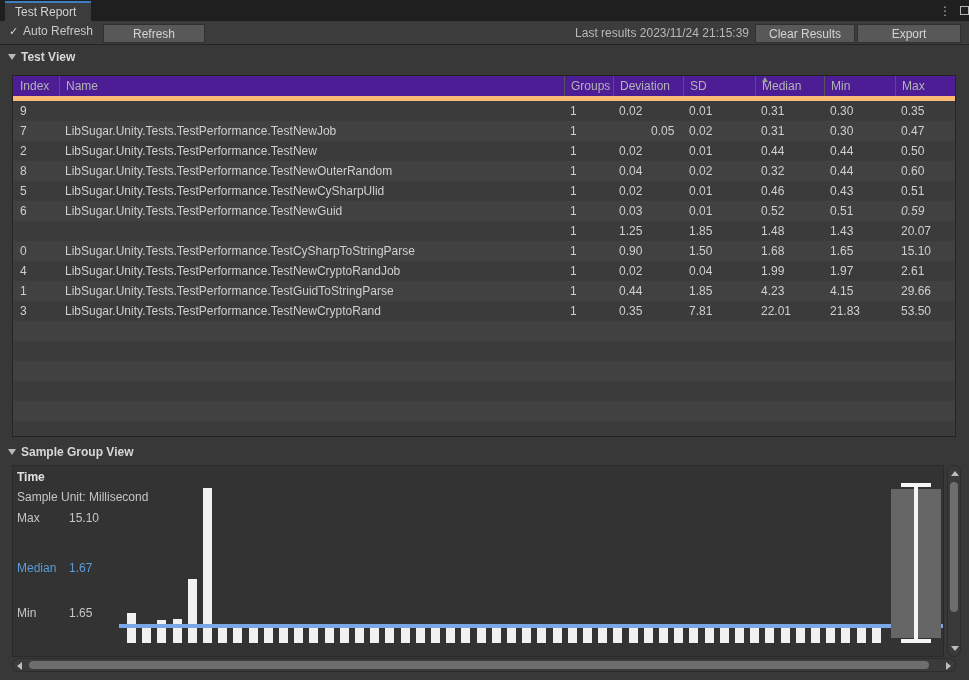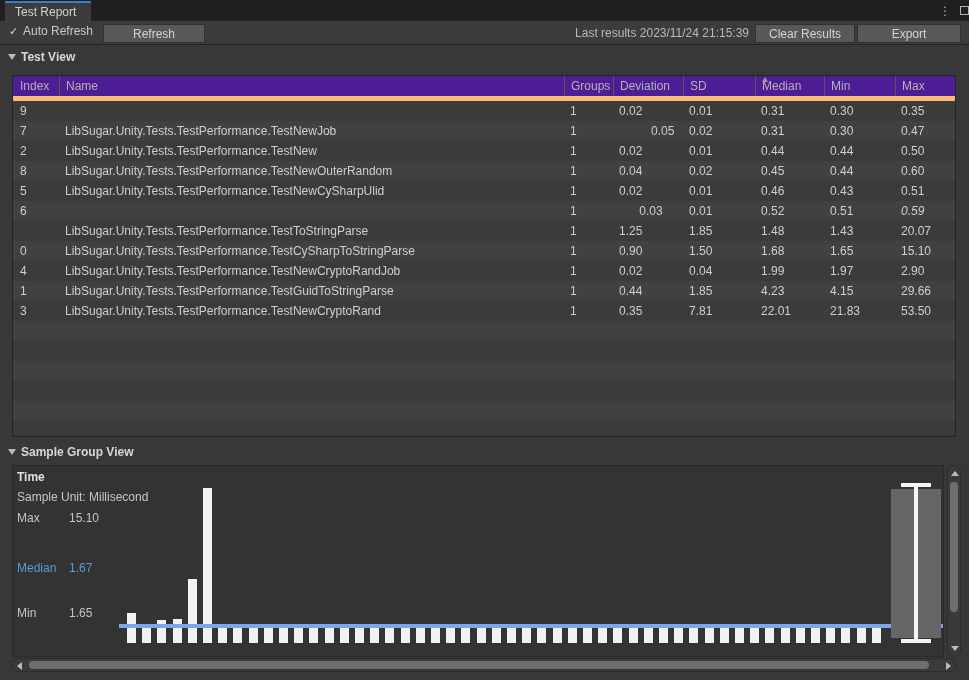--- a/index.html
+++ b/index.html
@@ -358,46 +358,46 @@
           <div class="cell" style="left: 742px; width: 69px;">0.44</div>
           <div class="cell" style="left: 811px; width: 71px;">0.44</div>
           <div class="cell" style="left: 882px; width: 69px;">0.50</div>
         </div>
         <div class="row even">
           <div class="cell" style="left: 1px; width: 45px;">8</div>
           <div class="cell" style="left: 46px; width: 505px;">LibSugar.Unity.Tests.TestPerformance.TestNewOuterRandom</div>
           <div class="cell" style="left: 551px; width: 49px;">1</div>
           <div class="cell" style="left: 600px; width: 70px;">0.04</div>
           <div class="cell" style="left: 670px; width: 72px;">0.02</div>
-          <div class="cell" style="left: 742px; width: 69px;">0.45</div>
+          <div class="cell" style="left: 742px; width: 69px;">0.32</div>
           <div class="cell" style="left: 811px; width: 71px;">0.44</div>
           <div class="cell" style="left: 882px; width: 69px;">0.60</div>
         </div>
         <div class="row odd">
           <div class="cell" style="left: 1px; width: 45px;">5</div>
           <div class="cell" style="left: 46px; width: 505px;">LibSugar.Unity.Tests.TestPerformance.TestNewCySharpUlid</div>
           <div class="cell" style="left: 551px; width: 49px;">1</div>
           <div class="cell" style="left: 600px; width: 70px;">0.02</div>
           <div class="cell" style="left: 670px; width: 72px;">0.01</div>
           <div class="cell" style="left: 742px; width: 69px;">0.46</div>
           <div class="cell" style="left: 811px; width: 71px;">0.43</div>
           <div class="cell" style="left: 882px; width: 69px;">0.51</div>
         </div>
         <div class="row even">
           <div class="cell" style="left: 1px; width: 45px;">6</div>
-          <div class="cell" style="left: 551px; width: 49px;">1</div>
-          <div class="cell" style="left: 600px; width: 70px; text-align: center;">0.03</div>
+          <div class="cell" style="left: 46px; width: 505px;">LibSugar.Unity.Tests.TestPerformance.TestNewGuid</div>
+          <div class="cell" style="left: 551px; width: 49px;">1</div>
+          <div class="cell" style="left: 600px; width: 70px;">0.03</div>
           <div class="cell" style="left: 670px; width: 72px;">0.01</div>
           <div class="cell" style="left: 742px; width: 69px;">0.52</div>
           <div class="cell" style="left: 811px; width: 71px;">0.51</div>
           <div class="cell" style="left: 882px; width: 69px; font-style: italic;">0.59</div>
         </div>
         <div class="row odd">
           <div class="cell" style="left: 1px; width: 45px; margin-top: 32px;">10</div>
-          <div class="cell" style="left: 46px; width: 505px;">LibSugar.Unity.Tests.TestPerformance.TestToStringParse</div>
           <div class="cell" style="left: 551px; width: 49px;">1</div>
           <div class="cell" style="left: 600px; width: 70px;">1.25</div>
           <div class="cell" style="left: 670px; width: 72px;">1.85</div>
           <div class="cell" style="left: 742px; width: 69px;">1.48</div>
           <div class="cell" style="left: 811px; width: 71px;">1.43</div>
           <div class="cell" style="left: 882px; width: 69px;">20.07</div>
         </div>
         <div class="row even">
           <div class="cell" style="left: 1px; width: 45px;">0</div>
           <div class="cell" style="left: 46px; width: 505px;">LibSugar.Unity.Tests.TestPerformance.TestCySharpToStringParse</div>
@@ -409,21 +409,21 @@
           <div class="cell" style="left: 882px; width: 69px;">15.10</div>
         </div>
         <div class="row odd">
           <div class="cell" style="left: 1px; width: 45px;">4</div>
           <div class="cell" style="left: 46px; width: 505px;">LibSugar.Unity.Tests.TestPerformance.TestNewCryptoRandJob</div>
           <div class="cell" style="left: 551px; width: 49px;">1</div>
           <div class="cell" style="left: 600px; width: 70px;">0.02</div>
           <div class="cell" style="left: 670px; width: 72px;">0.04</div>
           <div class="cell" style="left: 742px; width: 69px;">1.99</div>
           <div class="cell" style="left: 811px; width: 71px;">1.97</div>
-          <div class="cell" style="left: 882px; width: 69px;">2.90</div>
+          <div class="cell" style="left: 882px; width: 69px;">2.61</div>
         </div>
         <div class="row even">
           <div class="cell" style="left: 1px; width: 45px;">1</div>
           <div class="cell" style="left: 46px; width: 505px;">LibSugar.Unity.Tests.TestPerformance.TestGuidToStringParse</div>
           <div class="cell" style="left: 551px; width: 49px;">1</div>
           <div class="cell" style="left: 600px; width: 70px;">0.44</div>
           <div class="cell" style="left: 670px; width: 72px;">1.85</div>
           <div class="cell" style="left: 742px; width: 69px;">4.23</div>
           <div class="cell" style="left: 811px; width: 71px;">4.15</div>
           <div class="cell" style="left: 882px; width: 69px;">29.66</div>

